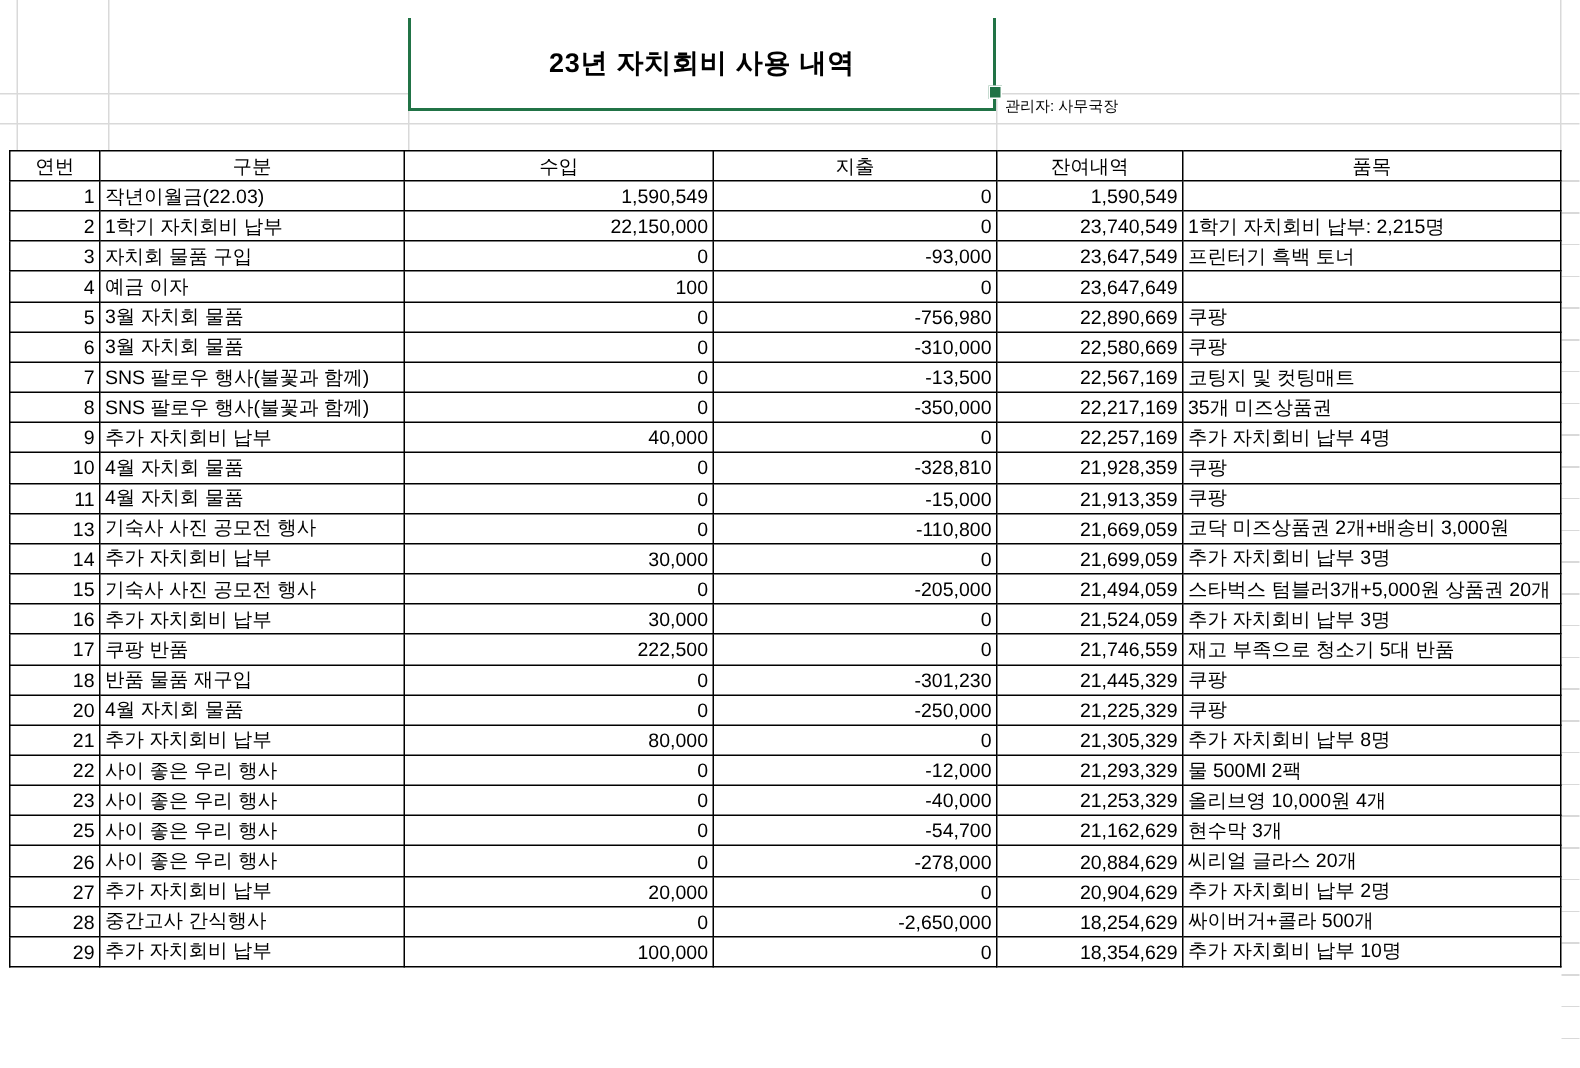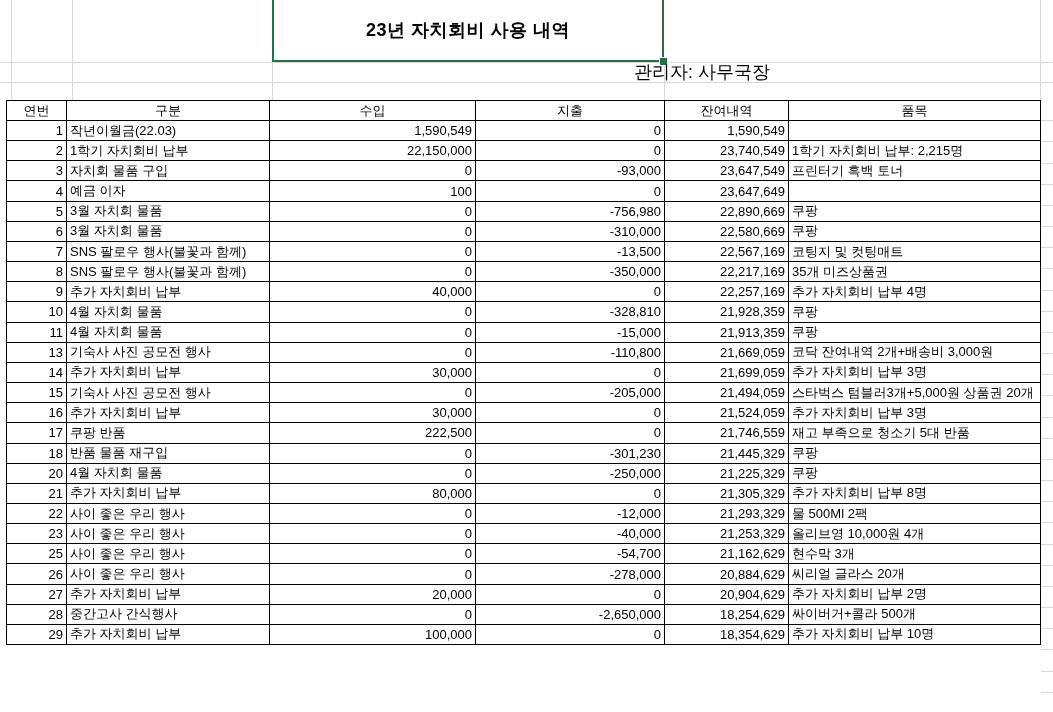--- a/index.html
+++ b/index.html
@@ -21,37 +21,37 @@
   .gl.v{width:1px;}
   .row-stubs{
     position:absolute;left:1041px;top:100px;width:12px;height:607px;
     background:repeating-linear-gradient(to bottom,
       transparent 0, transparent 20.17px,
       var(--grid) 20.17px, var(--grid) 21.17px);
   }
 
   
   .title-box{
-    position:absolute;left:272px;top:0;width:392px;height:62px;
+    position:absolute;left:272px;top:12px;width:392px;height:62px;
     border-left:2px solid var(--green);
     border-right:2px solid var(--green);
     border-bottom:2px solid var(--green);
     box-sizing:border-box;
     display:flex;align-items:center;justify-content:center;
     background:#fff;
   }
   .title-text{font-size:18px;font-weight:bold;letter-spacing:0.5px;}
   .sel-handle{
     position:absolute;left:659px;top:57px;width:7px;height:7px;
     background:var(--green);border:1px solid #fff;box-sizing:content-box;
   }
 
   .manager{
-    position:absolute;left:634px;top:62px;height:20px;line-height:20px;
-    font-size:18px;white-space:nowrap;
+    position:absolute;left:670px;top:62px;height:20px;line-height:20px;
+    font-size:10px;white-space:nowrap;
   }
 
   
   table.ledger{
     position:absolute;left:6px;top:100px;
     border-collapse:collapse;table-layout:fixed;
     width:1034px;
   }
   table.ledger th, table.ledger td{
     border:1px solid var(--border);
@@ -198,21 +198,21 @@
           <td class="c3">-15,000</td>
           <td class="c4">21,913,359</td>
           <td class="c5">쿠팡</td>
         </tr>
         <tr>
           <td class="c0">13</td>
           <td class="c1">기숙사 사진 공모전 행사</td>
           <td class="c2">0</td>
           <td class="c3">-110,800</td>
           <td class="c4">21,669,059</td>
-          <td class="c5">코닥 잔여내역 2개+배송비 3,000원</td>
+          <td class="c5">코닥 미즈상품권 2개+배송비 3,000원</td>
         </tr>
         <tr>
           <td class="c0">14</td>
           <td class="c1">추가 자치회비 납부</td>
           <td class="c2">30,000</td>
           <td class="c3">0</td>
           <td class="c4">21,699,059</td>
           <td class="c5">추가 자치회비 납부 3명</td>
         </tr>
         <tr>

